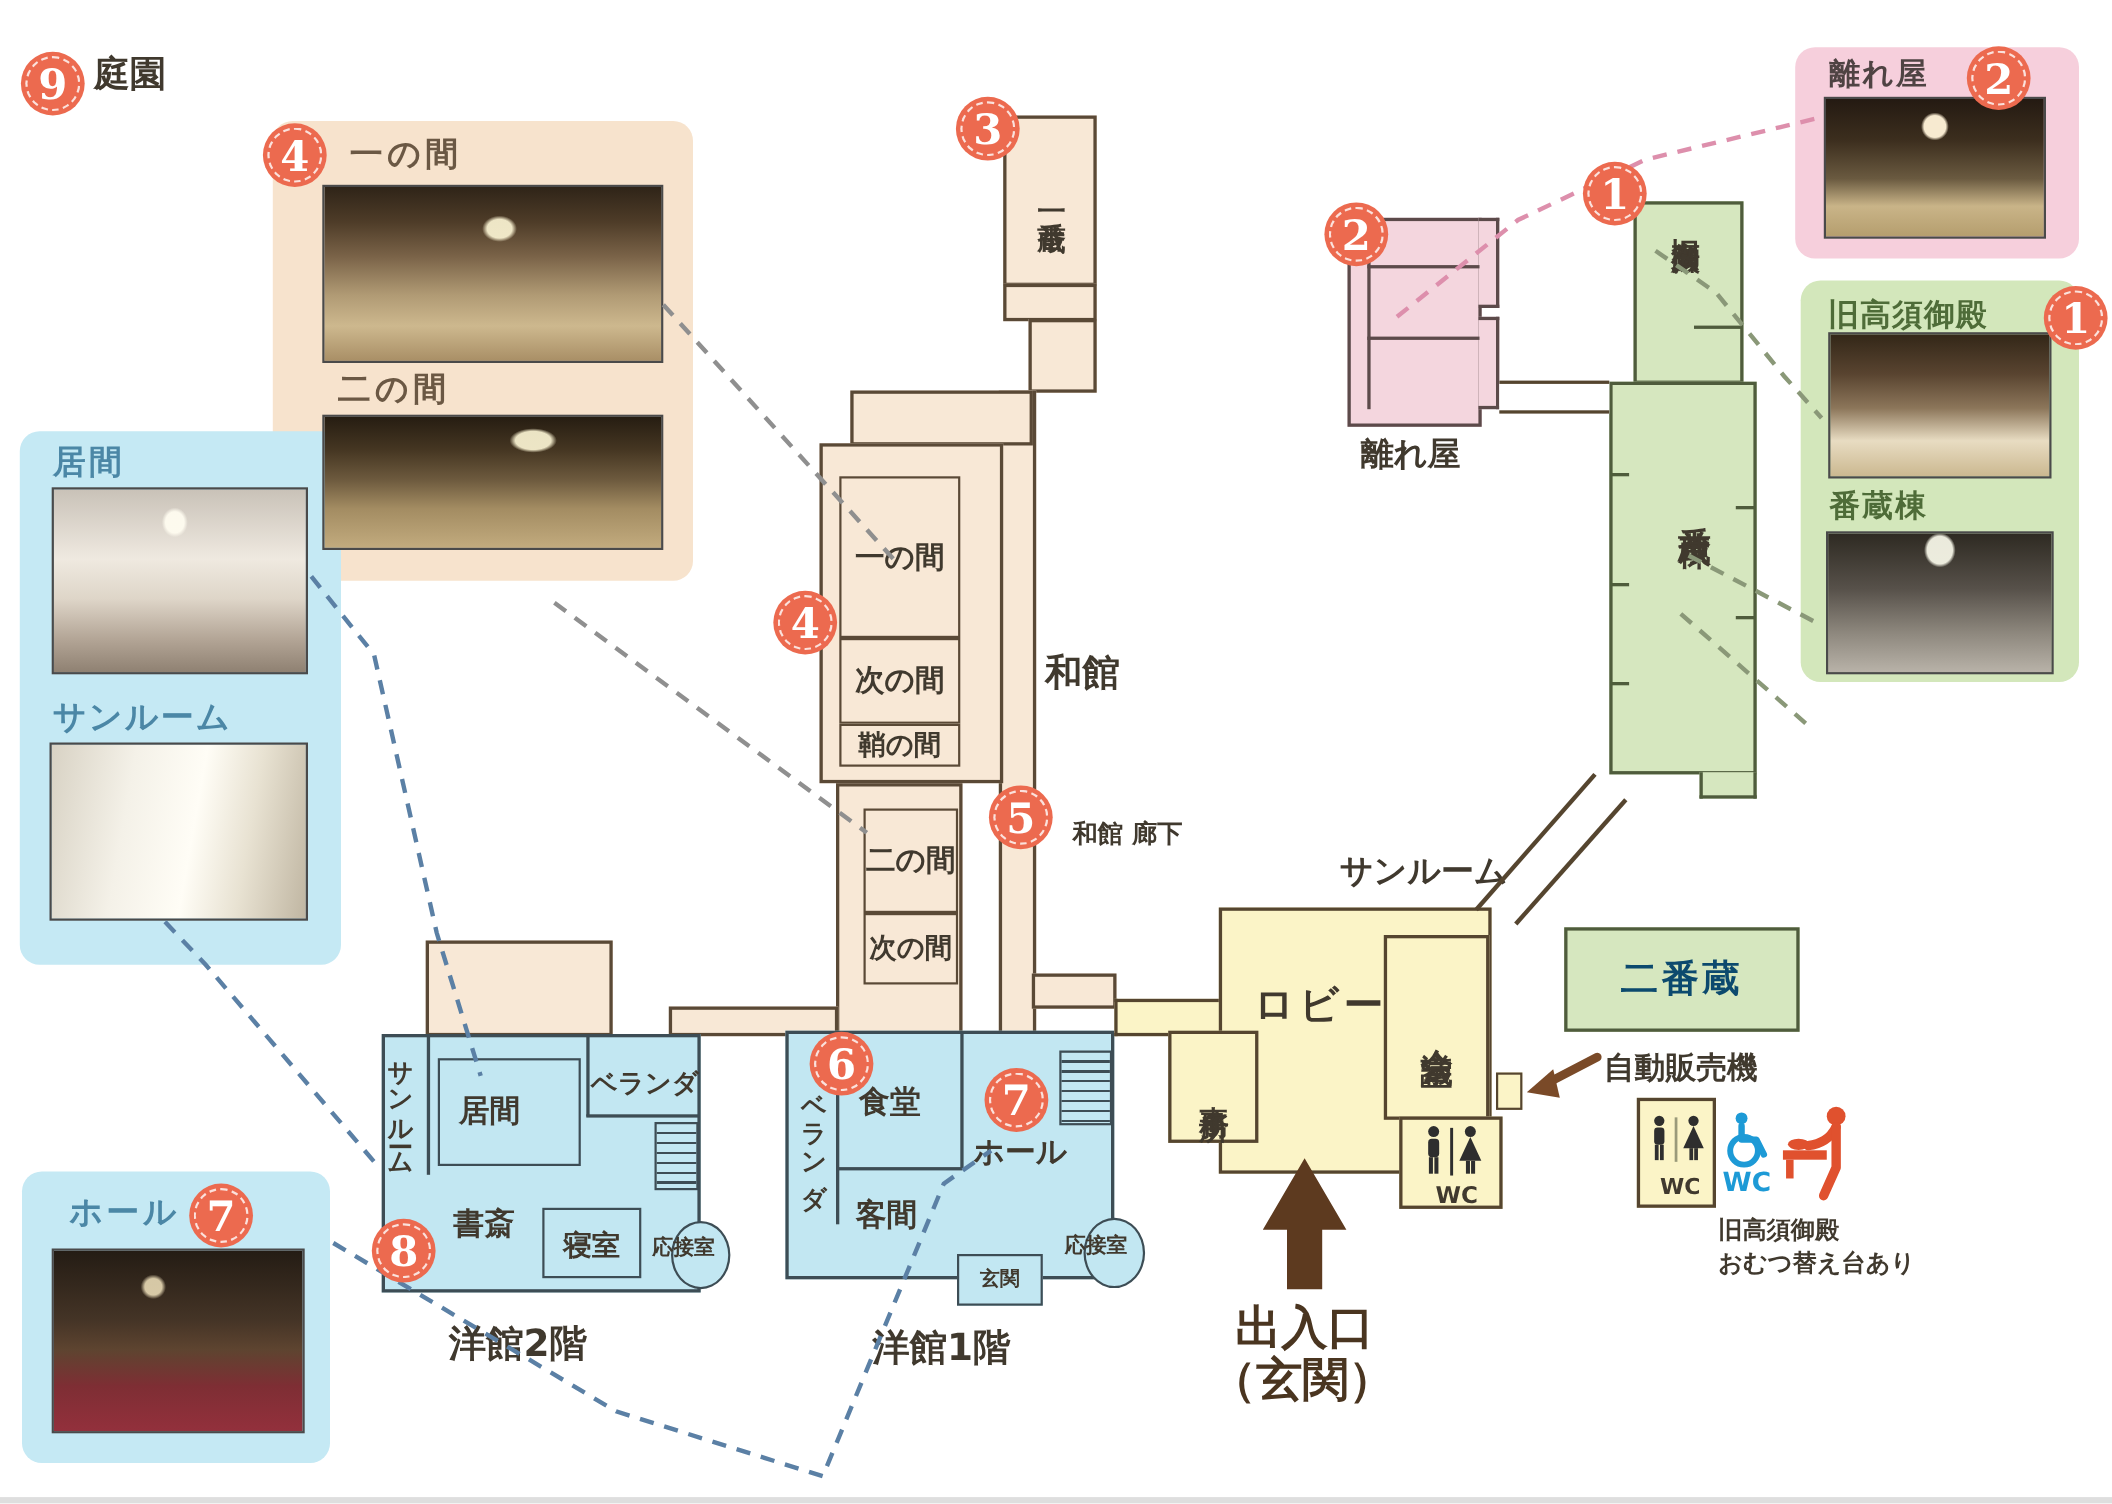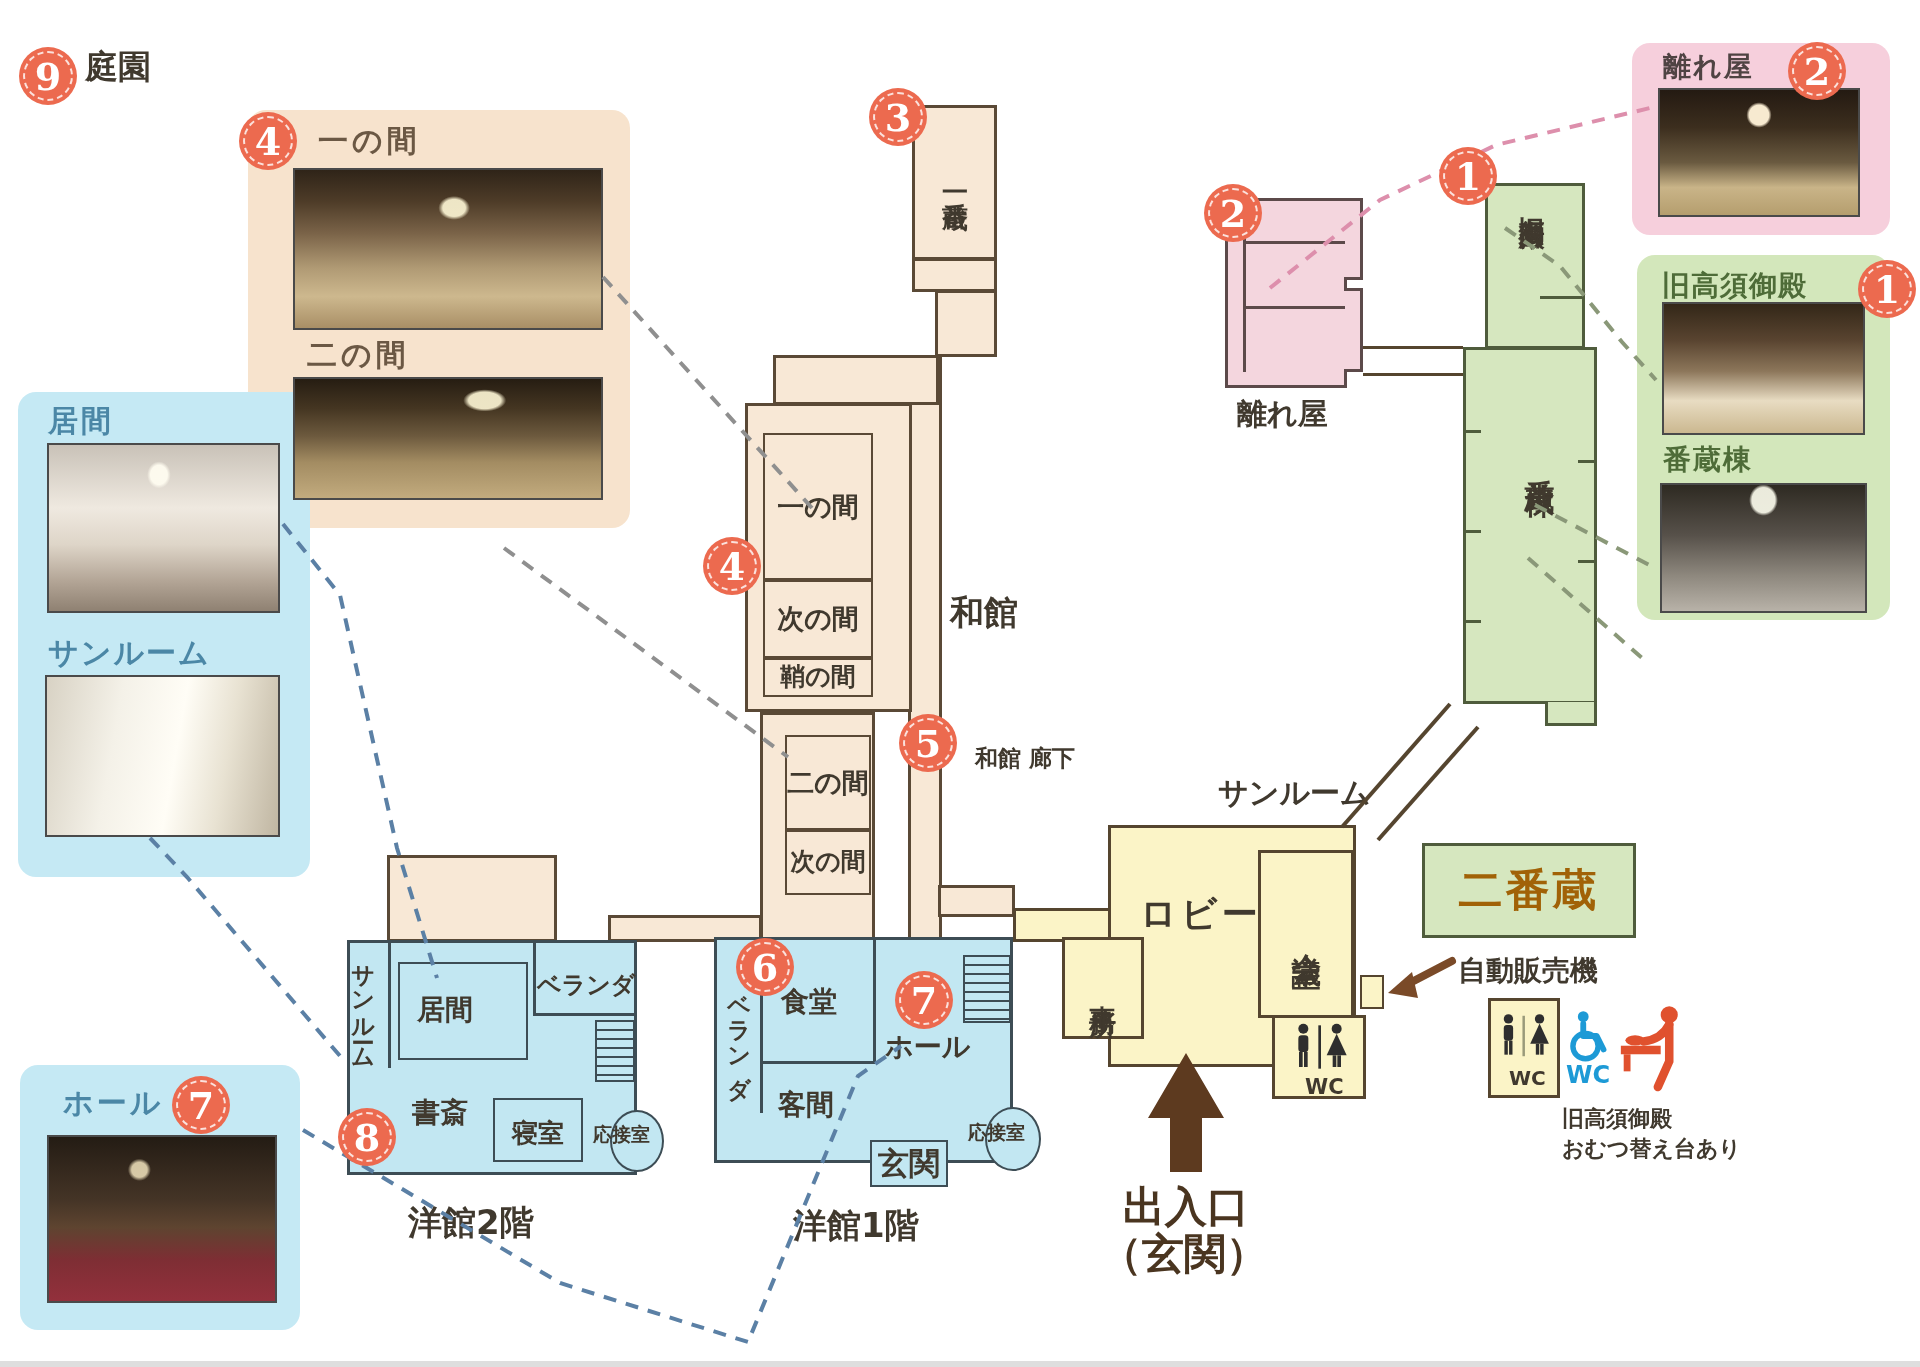--- a/index.html
+++ b/index.html
@@ -103,21 +103,21 @@
   <div class="badge" style="left:899px;top:714px;">
       <span>5</span>
     </div>
 
   <div class="abs blue" style="left:714px;top:937px;width:299px;height:226px;"></div>
   <div class="abs wall" style="left:760px;top:939px;width:3px;height:174px;"></div>
   <div class="abs wall" style="left:873px;top:939px;width:3px;height:124px;"></div>
   <div class="abs wall" style="left:762px;top:1061px;width:113px;height:3px;"></div>
   <div class="abs stairs" style="left:963px;top:955px;width:48px;height:68px;"></div>
   <div class="abs blue room" style="left:870px;top:1140px;width:78px;height:47px;border-width:2px;z-index:6;">
-    <span class="lbl" style="position:static;font-size:31px;">玄関</span>
+    <span class="lbl" style="position:static;font-size:18px;">玄関</span>
   </div>
   <div class="abs blue circle" style="left:985px;top:1107px;width:56px;height:64px;border-width:2px;z-index:6;"></div>
   <div class="lbl" style="left:968px;top:1122px;font-size:19px;z-index:7;">応接室</div>
   <div class="lbl vert" style="left:726px;top:978px;font-size:23px;letter-spacing:1px;">ベランダ</div>
   <div class="lbl" style="left:781px;top:986px;font-size:28px;">食堂</div>
   <div class="lbl" style="left:885px;top:1031px;font-size:28px;">ホール</div>
   <div class="lbl" style="left:778px;top:1089px;font-size:28px;">客間</div>
   <div class="lbl" style="left:793px;top:1206px;font-size:34px;">洋館1階</div>
   <div class="badge" style="left:736px;top:938px;">
       <span>6</span>
@@ -168,21 +168,21 @@
     </svg>
     <span class="lbl" style="position:absolute;left:30px;top:57px;font-size:21px;">WC</span>
   </div>
   <div class="abs yellow" style="left:1360px;top:975px;width:24px;height:34px;border-width:2px;z-index:6;"></div>
   <div class="lbl" style="left:1140px;top:893px;font-size:36px;letter-spacing:4px;z-index:7;">ロビー</div>
   <div class="lbl" style="left:1218px;top:776px;font-size:30px;">サンルーム</div>
   <div class="lbl" style="left:1123px;top:1183px;font-size:42px;color:#4a3520;">出入口</div>
   <div class="lbl" style="left:1100px;top:1230px;font-size:42px;color:#4a3520;">（玄関）</div>
 
   <div class="abs green room" style="left:1422px;top:843px;width:214px;height:95px;">
-    <span class="lbl" style="position:static;font-size:44px;color:#a16207;letter-spacing:3px;">二番蔵</span>
+    <span class="lbl" style="position:static;font-size:34px;color:#0c4a6e;letter-spacing:3px;font-family:Liberation Serif, serif;">二番蔵</span>
   </div>
 
   <div class="abs green" style="left:1485px;top:183px;width:100px;height:166px;"></div>
   <div class="lbl vert" style="left:1516px;top:196px;font-size:26px;letter-spacing:2px;">旧高須御殿</div>
   <div class="abs green" style="left:1463px;top:347px;width:134px;height:357px;"></div>
   <div class="lbl vert" style="left:1522px;top:455px;font-size:30px;letter-spacing:4px;">番蔵棟</div>
   <div class="abs green" style="left:1545px;top:702px;width:52px;height:24px;border-top:none;"></div>
   <div class="abs wallg" style="left:1465px;top:430px;width:16px;height:3px;"></div>
   <div class="abs wallg" style="left:1465px;top:530px;width:16px;height:3px;"></div>
   <div class="abs wallg" style="left:1465px;top:620px;width:16px;height:3px;"></div>

